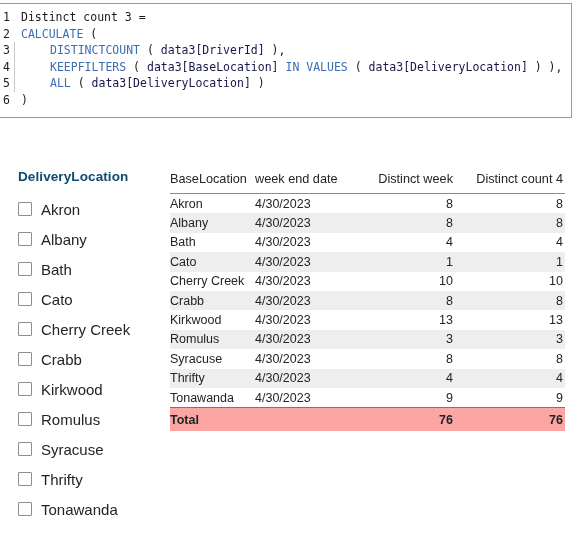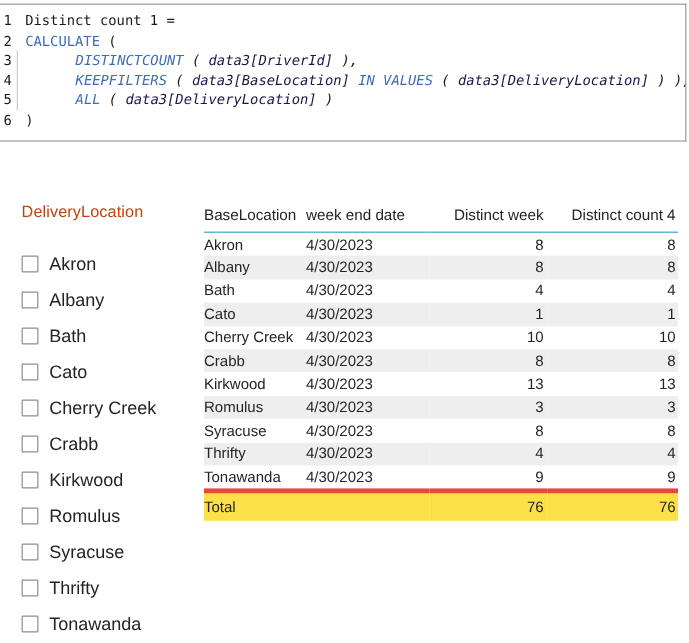--- a/index.html
+++ b/index.html
@@ -52,22 +52,21 @@
     font-size: 11.5px;
     box-sizing: border-box;
   }
   .code-text {
     flex: 1 1 auto;
     color: #1a1a1a;
     position: relative;
     padding-left: 7px;
   }
   .code-text.indented {
-    padding-left: 20px;
-    font-style: italic;
+    padding-left: 7px;
   }
   .guide {
     position: absolute;
     left: 0px;
     top: 0;
     width: 1px;
     height: 16.5px;
     background: #c8c8c8;
   }
   .tab { display: inline-block; width: 29px; }
@@ -77,23 +76,24 @@
 
   
   #slicer {
     position: absolute;
     left: 18px;
     top: 169px;
     width: 150px;
   }
   #slicer-title {
     font-size: 13.5px;
-    color: #c2410c;
+    color: #0c4a6e;
     letter-spacing: 0.1px;
-    margin-bottom: 21px;
+    margin-bottom: 10px;
+    font-weight: bold;
   }
   .slicer-item {
     display: flex;
     align-items: center;
     height: 30px;
   }
   .checkbox {
     width: 14px;
     height: 14px;
     flex: 0 0 14px;
@@ -141,35 +141,35 @@
   }
   .col-base  { width: 85px;  text-align: left; }
   .col-week  { width: 103px; text-align: left; }
   .col-dc    { width: 95px;  text-align: right; padding-right: 3px !important; }
   .col-dc1   { width: 107px; text-align: right; padding-right: 2px !important; }
 
   tr.band td { background: #eeeeee; }
   tr.band td.col-base { background: #eeeeee; }
 
   tr.total-row td {
-    font-weight: normal;
-    border-top: 4px solid #ef4444;
+    font-weight: bold;
+    border-top: 1px solid #ef4444;
     height: 22px;
     padding-top: 1px;
-    background: #fde047;
+    background: #fca5a5;
   }
 </style>
 </head>
 <body>
 
 <div id="formula-editor">
   <div class="code-area">
       <div class="code-line">
         <span class="ln">1</span>
-        <span class="code-text"><span class="pl">Distinct count 1 =</span></span>
+        <span class="code-text"><span class="pl">Distinct count 3 =</span></span>
       </div>
       <div class="code-line">
         <span class="ln">2</span>
         <span class="code-text"><span class="kw">CALCULATE</span><span class="pl"> (</span></span>
       </div>
       <div class="code-line">
         <span class="ln">3</span>
         <span class="code-text indented"><span class="guide"></span><span class="tab">&nbsp;</span><span class="kw">DISTINCTCOUNT</span><span class="pl"> ( </span><span class="ref">data3[DriverId]</span><span class="pl"> ),</span></span>
       </div>
       <div class="code-line">

